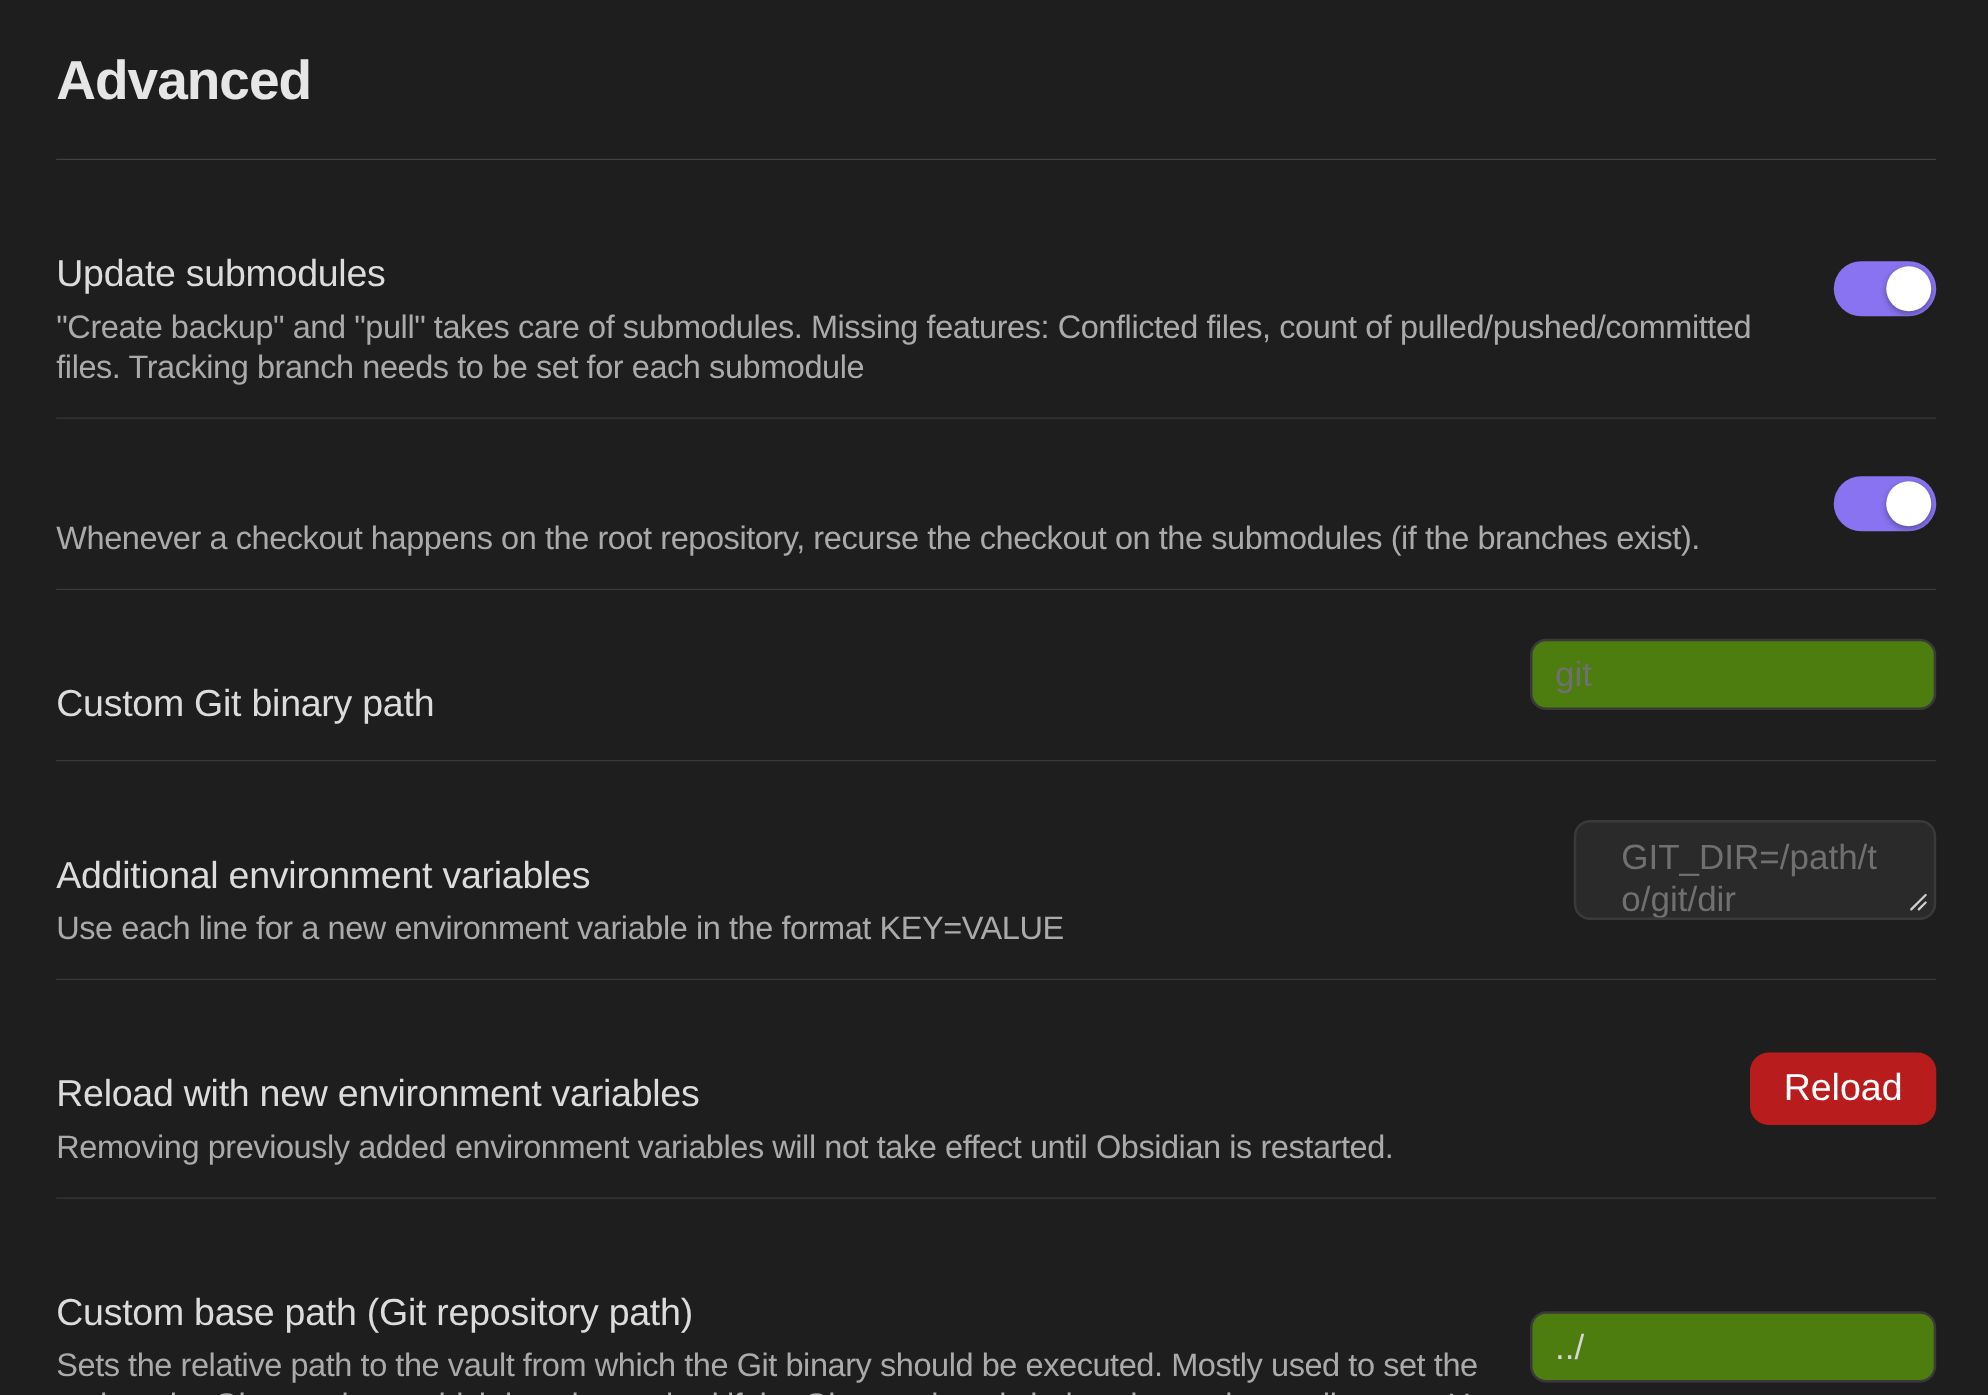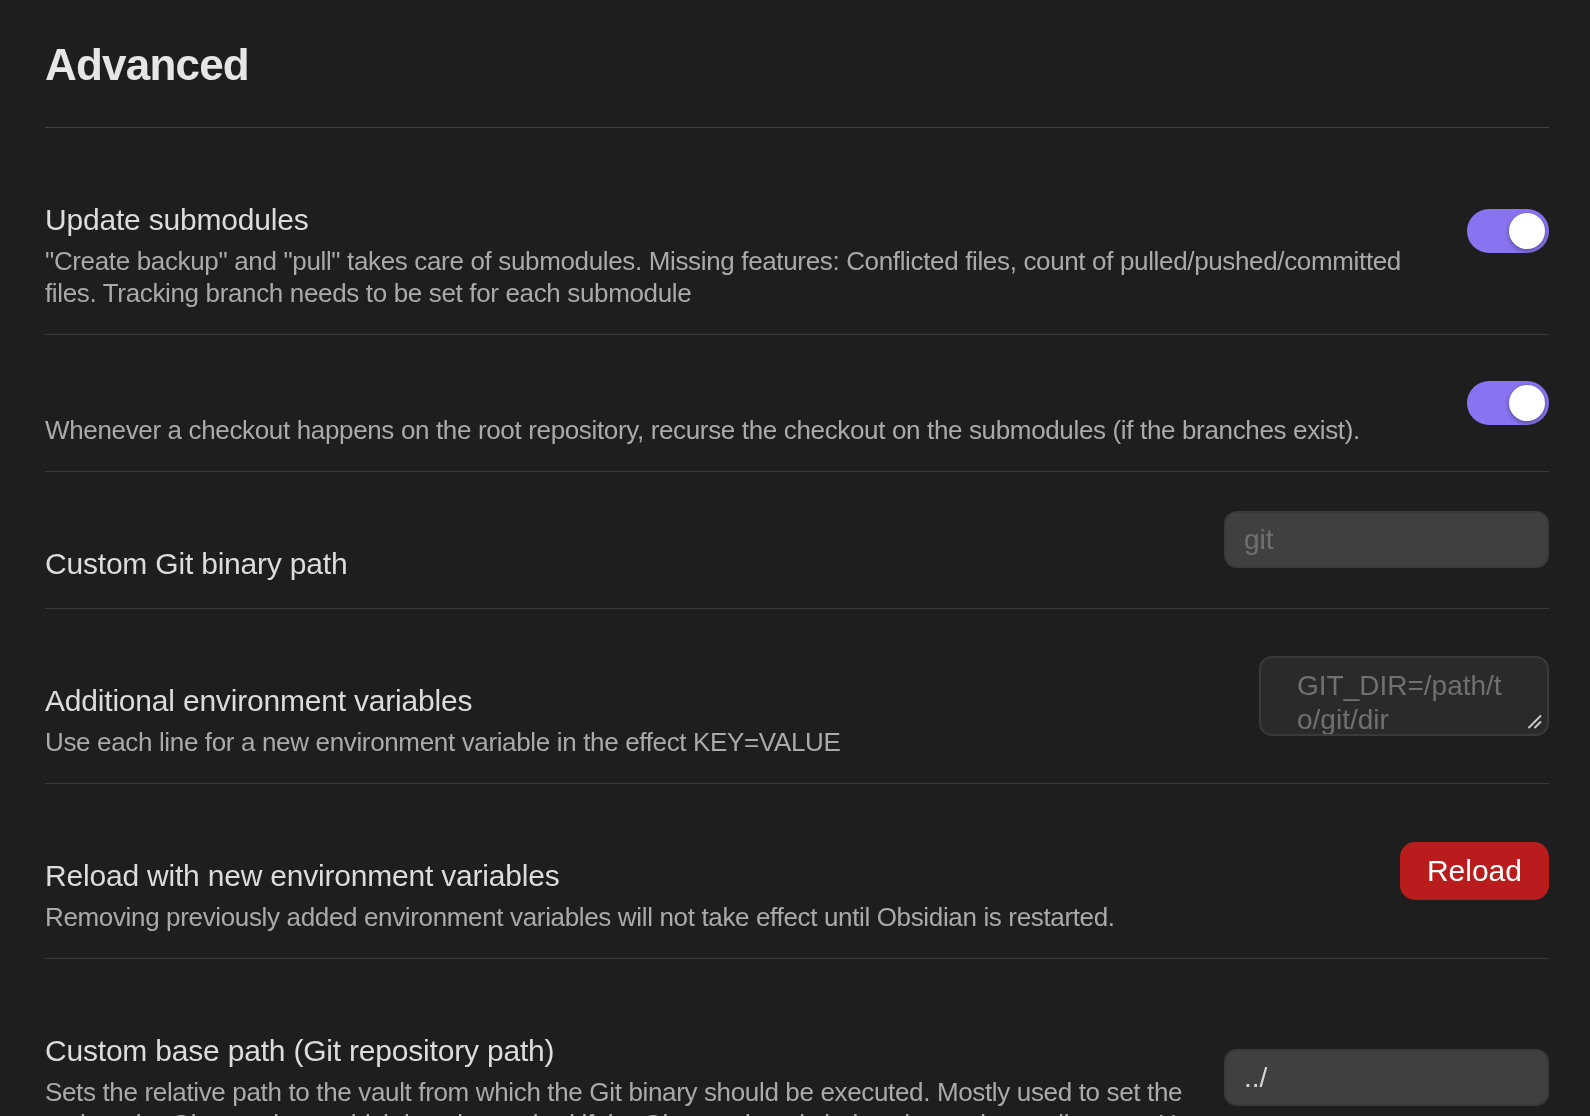--- a/index.html
+++ b/index.html
@@ -72,21 +72,21 @@
     height: 36px;
     border-radius: 50%;
     background: #ffffff;
     box-shadow: 0 2px 5px rgba(0,0,0,0.35);
   }
   .toggle.on .knob { right: 4px; }
   
   .text-input {
     width: 325px;
     height: 57px;
-    background: #404040;
+    background: #4d7c0f;
     border: 2px solid #3a3a3a;
     border-radius: 13px;
     color: #d6d6d6;
     font-family: "Liberation Sans", sans-serif;
     font-size: 28px;
     padding: 0 18px;
     outline: none;
   }
   .text-input::placeholder { color: #707070; opacity: 1; }
   
@@ -166,21 +166,21 @@
       <div class="setting-name">Custom Git binary path</div>
     </div>
     <div class="setting-control">
       <input type="text" class="text-input" placeholder="git" style="">
     </div>
   </div>
 
   <div class="setting-row">
     <div class="setting-info">
       <div class="setting-name">Additional environment variables</div>
-      <div class="setting-desc">Use each line for a new environment variable in the effect KEY=VALUE</div>
+      <div class="setting-desc">Use each line for a new environment variable in the format KEY=VALUE</div>
     </div>
     <div class="setting-control">
       <div class="textarea-wrap">
         <textarea class="textarea-input" placeholder="GIT_DIR=/path/to/git/dir" style=""></textarea>
         <span class="resize-grip">
           <svg width="18" height="18" viewBox="0 0 18 18">
             <path d="M4 15.5 L15.5 4 M10 15.5 L15.5 10" stroke="#cfcfcf" stroke-width="1.8" stroke-linecap="round" fill="none"></path>
           </svg>
         </span>
       </div>

